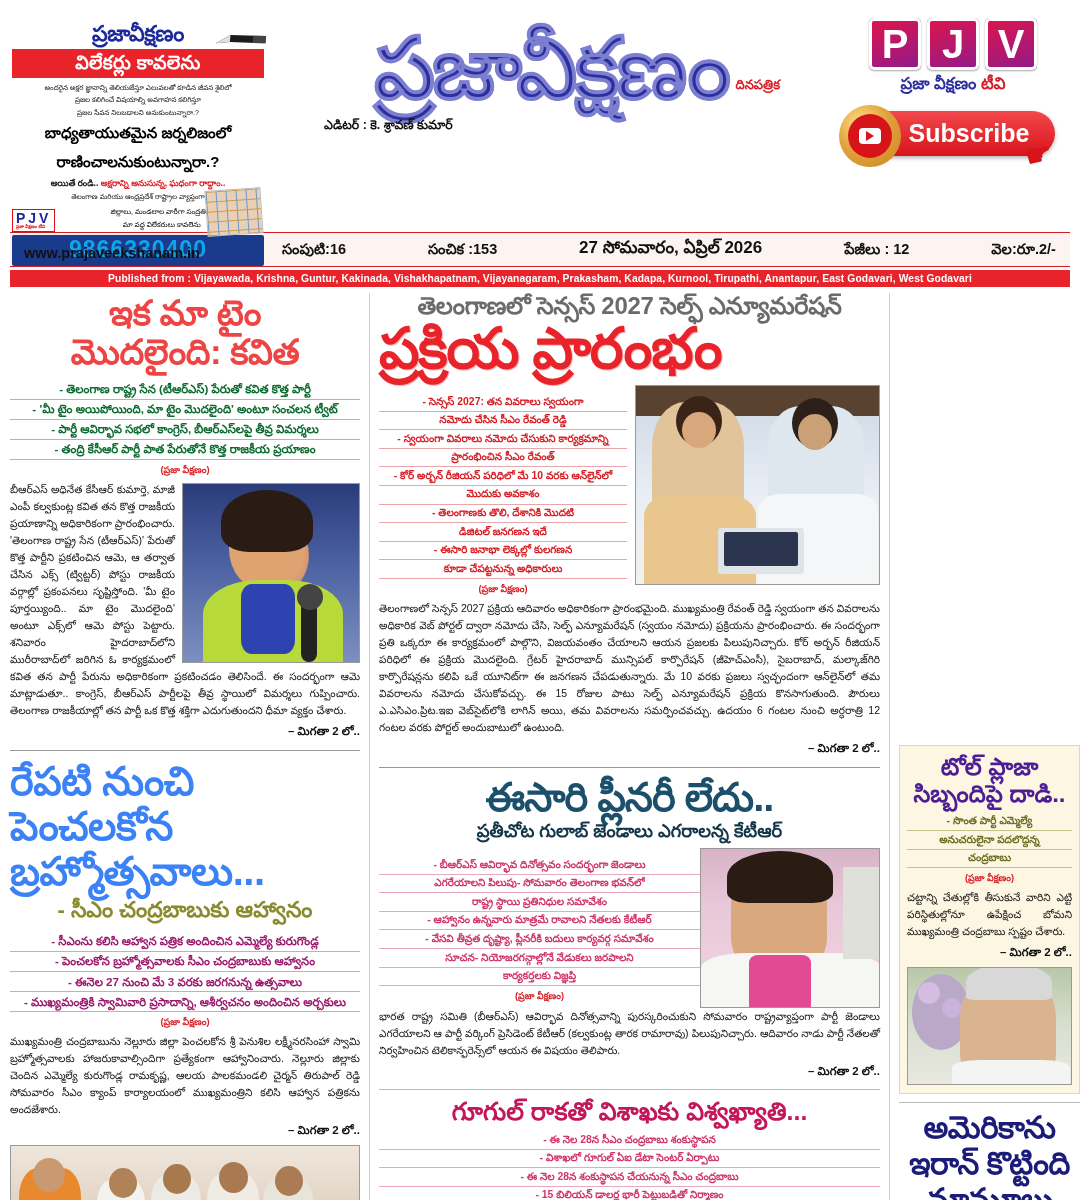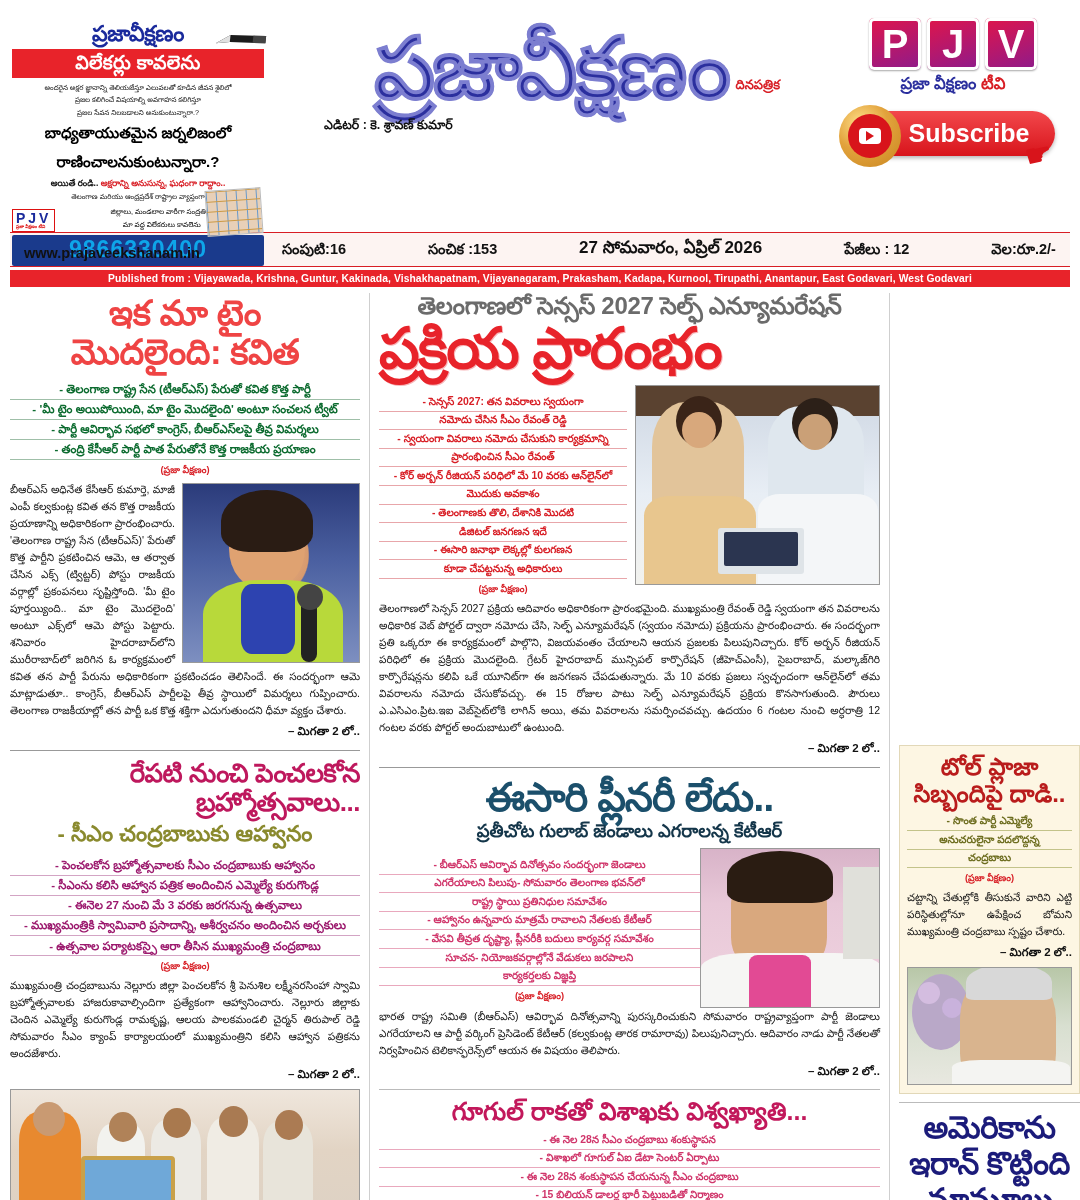--- a/index.html
+++ b/index.html
@@ -107,25 +107,25 @@
   .grid { display:flex; padding: 6px 10px 0; gap:0; }
   .col-l { width: 360px; flex:none; padding-right:9px; border-right:1px solid #cfcfcf; }
   .col-c { width: 520px; flex:none; padding: 0 9px; border-right:1px solid #cfcfcf; }
   .col-r { width: 190px; flex:none; padding-left:9px; }
 
   
   .hl-black { font-size:35px; font-weight:bold; color:#ef4444; text-align:center; line-height:1.12; letter-spacing:-0.5px;}
   .hl-red { font-size:57px; font-weight:bold; color:#e8232a; text-align:left; line-height:1.05; letter-spacing:-1.5px;
             text-shadow: 1px 1px 0 #f7b7ba; }
   .kicker-gray { font-size:24px; font-weight:bold; color:#6b6b6b; text-align:center; letter-spacing:-0.3px; line-height:1.1; }
-  .hl-magenta { font-size:26px; font-weight:bold; color:#be185d; text-align:right; line-height:1.12; letter-spacing:-0.5px;}
+  .hl-magenta { font-size:40px; font-weight:bold; color:#3b82f6; text-align:left; line-height:1.12; letter-spacing:-0.5px;}
   .hl-olive { font-size:22px; font-weight:bold; color:#8a8a2e; text-align:center; line-height:1.2; margin-top:4px; }
   .hl-teal { font-size:40px; font-weight:bold; color:#1b4f6b; text-align:center; line-height:1.05; letter-spacing:-1px;}
   .sub-teal { font-size:18px; font-weight:bold; color:#14364a; text-align:center; line-height:1.2; margin-top:3px;}
-  .hl-maroon { font-size:24px; font-weight:bold; color:#b91c1c; text-align:center; line-height:1.14; }
+  .hl-maroon { font-size:24px; font-weight:bold; color:#4c1d95; text-align:center; line-height:1.14; }
   .hl-pink { font-size:25px; font-weight:bold; color:#c2185b; text-align:center; line-height:1.15; }
   .hl-navy { font-size:31px; font-weight:bold; color:#1b1b7a; text-align:center; line-height:1.15; letter-spacing:-0.5px;}
 
   
   .bullets { margin-top: 8px; }
   .bullets .b {
     text-align:center; font-size:11.6px; color:#0c6b2f; font-weight:bold;
     border-bottom:1px solid #9fbfa8; padding:1.5px 0 2px; line-height:1.35;
   }
   .bullets.red .b { color:#d81e25; border-bottom-color:#e8a6aa; }
@@ -287,25 +287,24 @@
         </div>
       </div>
 
       <div class="rule-thick"></div>
 
       <div>
         <div class="hl-magenta">రేపటి నుంచి పెంచలకోన</div>
         <div class="hl-magenta">బ్రహ్మోత్సవాలు...</div>
         <div class="hl-olive">- సీఎం చంద్రబాబుకు ఆహ్వానం</div>
         <div class="bullets mag">
+          <div class="b">- సీఎంను కలిసి ఆహ్వాన పత్రిక అందించిన ఎమ్మెల్యే కురుగొండ్ల</div>
           <div class="b">- పెంచలకోన బ్రహ్మోత్సవాలకు సీఎం చంద్రబాబుకు ఆహ్వానం</div>
-          <div class="b">- సీఎంను కలిసి ఆహ్వాన పత్రిక అందించిన ఎమ్మెల్యే కురుగొండ్ల</div>
           <div class="b">- ఈనెల 27 నుంచి మే 3 వరకు జరగనున్న ఉత్సవాలు</div>
           <div class="b">- ముఖ్యమంత్రికి స్వామివారి ప్రసాదాన్ని, ఆశీర్వచనం అందించిన అర్చకులు</div>
-          <div class="b">- ఉత్సవాల పర్యాటకస్పై ఆరా తీసిన ముఖ్యమంత్రి చంద్రబాబు</div>
         </div>
         <div class="byline">(ప్రజా వీక్షణం)</div>
         <div class="body-text">ముఖ్యమంత్రి చంద్రబాబును నెల్లూరు జిల్లా పెంచలకోన శ్రీ పెనుశిల లక్ష్మీనరసింహా స్వామి బ్రహ్మోత్సవాలకు హాజరుకావాల్సిందిగా ప్రత్యేకంగా ఆహ్వానించారు. నెల్లూరు జిల్లాకు చెందిన ఎమ్మెల్యే కురుగొండ్ల రామకృష్ణ, ఆలయ పాలకమండలి చైర్మన్ తిరుపాల్ రెడ్డి సోమవారం సీఎం క్యాంప్ కార్యాలయంలో ముఖ్యమంత్రిని కలిసి ఆహ్వాన పత్రికను అందజేశారు.</div>
         <div class="more-wrap">
           <span class="more">– మిగతా 2 లో..</span>
         </div>
         <div class="photo ph-group" style="margin-top:5px;">
           <div class="silhouette" style="left:8px;top:22px;width:62px;height:96px;background:#e8892f;border-radius:30% 30% 0 0;"></div>
           <div class="silhouette" style="left:22px;top:12px;width:32px;height:34px;background:#c99a72;border-radius:50%;"></div>
           <div class="silhouette" style="left:86px;top:34px;width:48px;height:84px;background:#f2f2ee;border-radius:28% 28% 0 0;"></div>
@@ -374,21 +373,21 @@
         <div class="sub-teal">ప్రతీచోట గులాబ్ జెండాలు ఎగరాలన్న కేటీఆర్</div>
 
         <div style="display:flex; margin-top:6px;">
           <div style="flex:1;">
             <div class="bullets pink sm">
               <div class="b">- బీఆర్ఎస్ ఆవిర్భావ దినోత్సవం సందర్భంగా జెండాలు</div>
               <div class="b">ఎగరేయాలని పిలుపు- సోమవారం తెలంగాణ భవన్‌లో</div>
               <div class="b">రాష్ట్ర స్థాయి ప్రతినిధుల సమావేశం</div>
               <div class="b">- ఆహ్వానం ఉన్నవారు మాత్రమే రావాలని నేతలకు కేటీఆర్</div>
               <div class="b">- వేసవి తీవ్రత దృష్ట్యా, ప్లీనరీకి బదులు కార్యవర్గ సమావేశం</div>
-              <div class="b">సూచన- నియోజకవర్గాల్లోనే వేడుకలు జరపాలని</div>
+              <div class="b">సూచన- నియోజరగన్గాల్లోనే వేడుకలు జరపాలని</div>
               <div class="b">కార్యకర్తలకు విజ్ఞప్తి</div>
             </div>
             <div class="byline">(ప్రజా వీక్షణం)</div>
           </div>
           <div style="width:180px; flex:none;">
             <div class="photo ph-ktr">
               <div class="silhouette" style="left:30px;top:10px;width:96px;height:112px;background:#d9a87e;border-radius:40% 40% 30% 30%;"></div>
               <div class="silhouette" style="left:26px;top:2px;width:106px;height:52px;background:#2a1c12;border-radius:50% 50% 20% 20%;"></div>
               <div class="silhouette" style="left:0px;top:104px;width:180px;height:56px;background:#f6f6f4;border-radius:26% 26% 0 0;"></div>
               <div class="silhouette" style="left:48px;top:106px;width:62px;height:54px;background:#e24a94;border-radius:14% 14% 0 0;"></div>

